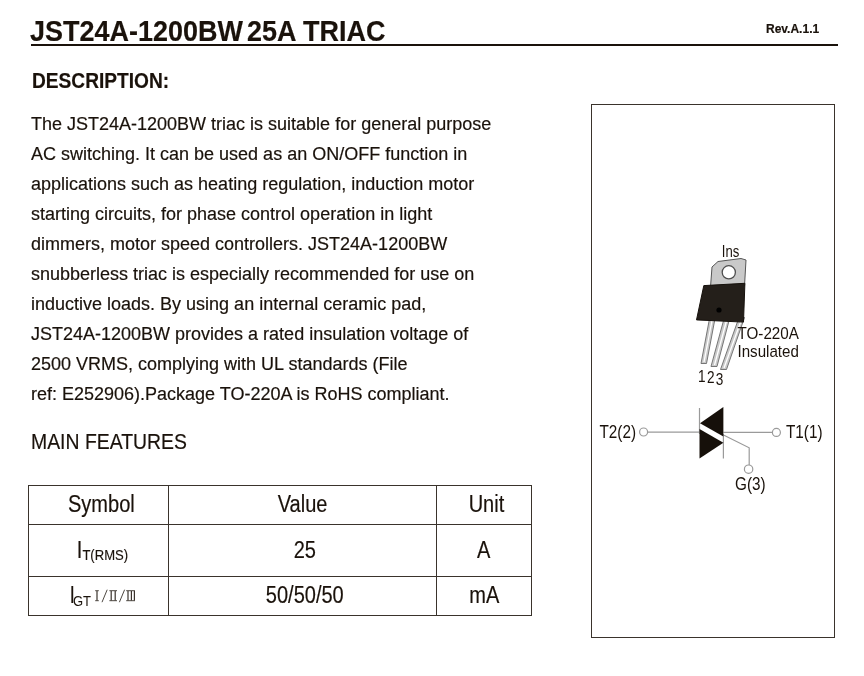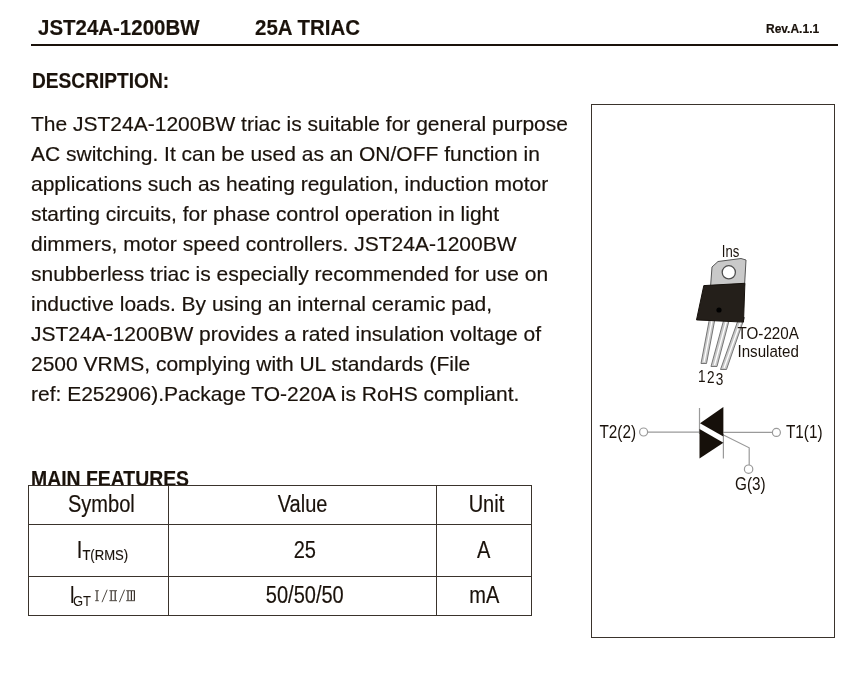--- a/index.html
+++ b/index.html
@@ -1,25 +1,25 @@
 <!DOCTYPE html>
 <html><head>
 <meta charset="utf-8">
 <style>
   html,body{margin:0;padding:0;background:#fff;}
   body{width:864px;height:676px;position:relative;font-family:"Liberation Sans",sans-serif;color:#1a120b;overflow:hidden;-webkit-text-stroke:0.18px #1a120b;will-change:transform;}
   .abs{position:absolute;}
   .cond{transform:scaleX(0.93);transform-origin:left top;white-space:pre;}
   .cond2{transform:scaleX(0.87);transform-origin:left top;white-space:pre;display:inline-block;}
-  .title{top:14.9px;font-size:22px;font-weight:bold;margin-left:8px;}
+  .title{top:14.9px;font-size:29px;font-weight:bold;}
   .rev{left:766px;top:21.5px;font-size:12px;font-weight:bold;}
   .rule{left:31px;top:44px;width:807px;height:1.9px;background:#1a120b;}
   .h2{left:32.4px;top:68.2px;font-size:22px;font-weight:bold;}
-  .para{left:31px;top:108.6px;font-size:21px;line-height:30px;width:560px;}
-  .h3{left:31.3px;top:466px;font-size:22.3px;font-weight:bold;}
+  .para{left:31px;top:108.6px;font-size:18px;line-height:30px;width:560px;}
+  .h3{left:31.3px;top:429px;font-size:22.3px;font-weight:normal;}
   table{border-collapse:collapse;}
   .tbl{left:28px;top:485px;}
   .tbl td{border:1.4px solid #3a332c;text-align:center;font-size:23px;padding:0;}
   .cell{display:inline-block;transform:scaleX(0.87);transform-origin:center;white-space:pre;}
   .c1{width:139px;}
   .c2{width:267px;}
   .c3{width:94px;}
   sub{font-size:15px;vertical-align:baseline;position:relative;top:2px;}
   .rel{position:relative;}
   .box{left:591px;top:104px;width:242px;height:531.7px;border:1.4px solid #3a332c;}

